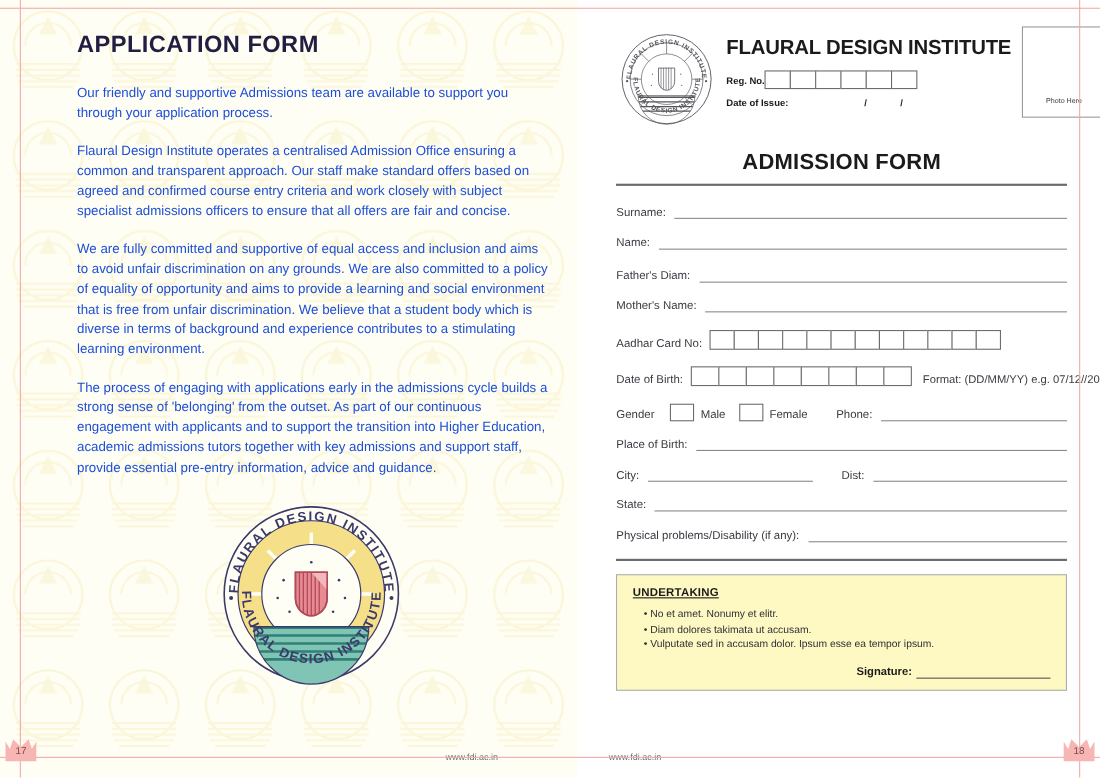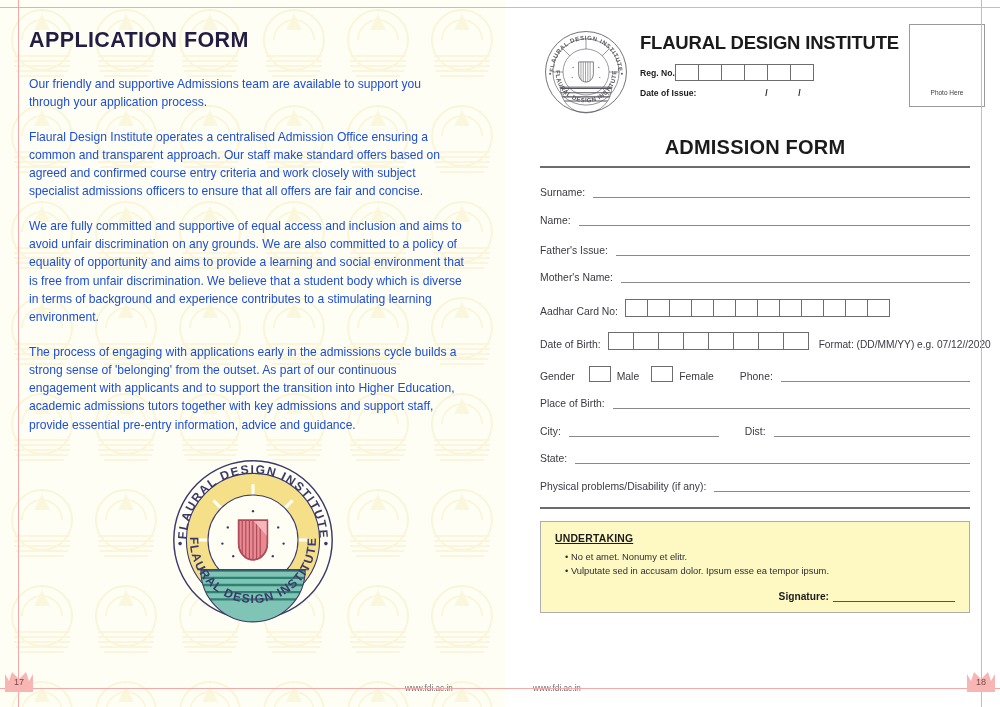--- a/index.html
+++ b/index.html
@@ -16,20 +16,21 @@
   .guide{position:absolute;background:#f4a9a8;z-index:40;pointer-events:none;}
   .guide.h{height:1px;left:0;right:0;}
   .guide.v{width:1px;top:0;bottom:0;}
 
   
   .page-left{
     position:relative;
     width:505px;height:707px;
     background:#fffef4;
     overflow:hidden;
+    padding-left:41px;
   }
   .watermark{
     position:absolute;inset:0;
     opacity:.5;
     pointer-events:none;
   }
   .left-inner{position:relative;z-index:3;padding:28px 25px 0 29px;}
   .app-title{
     font-size:21.5px;font-weight:bold;letter-spacing:.4px;
     color:#211d43;margin:0 0 22px 0;
@@ -342,21 +343,21 @@
 
       <div class="frow">
         <span class="flbl">Surname:</span>
         <span class="fline"></span>
       </div>
       <div class="frow">
         <span class="flbl">Name:</span>
         <span class="fline"></span>
       </div>
       <div class="frow" style="margin-top:18px">
-        <span class="flbl">Father's Issue:</span>
+        <span class="flbl">Father's Diam:</span>
         <span class="fline"></span>
       </div>
       <div class="frow">
         <span class="flbl">Mother's Name:</span>
         <span class="fline"></span>
       </div>
 
       <div class="frow">
         <span class="flbl">Aadhar Card No:</span>
         <span class="cellrow" id="aadhar-boxes">
@@ -423,20 +424,21 @@
         <span class="flbl">Physical problems/Disability (if any):</span>
         <span class="fline"></span>
       </div>
 
 
       <div class="rule2"></div>
 
       <div class="undertaking">
         <div class="ut-title">UNDERTAKING</div>
         <div class="ut-li">• <span>No et amet. Nonumy et elitr.</span></div>
+        <div class="ut-li">• <span>Diam dolores takimata ut accusam.</span></div>
         <div class="ut-li">• <span>Vulputate sed in accusam dolor. Ipsum esse ea tempor ipsum.</span></div>
         <div class="sig-row">
           <span class="sig-lbl">Signature:</span>
           <span class="sig-line"></span>
         </div>
       </div>
     </div>
 
     <div class="footer-url fl-right">www.fdi.ac.in</div>
   </div>

